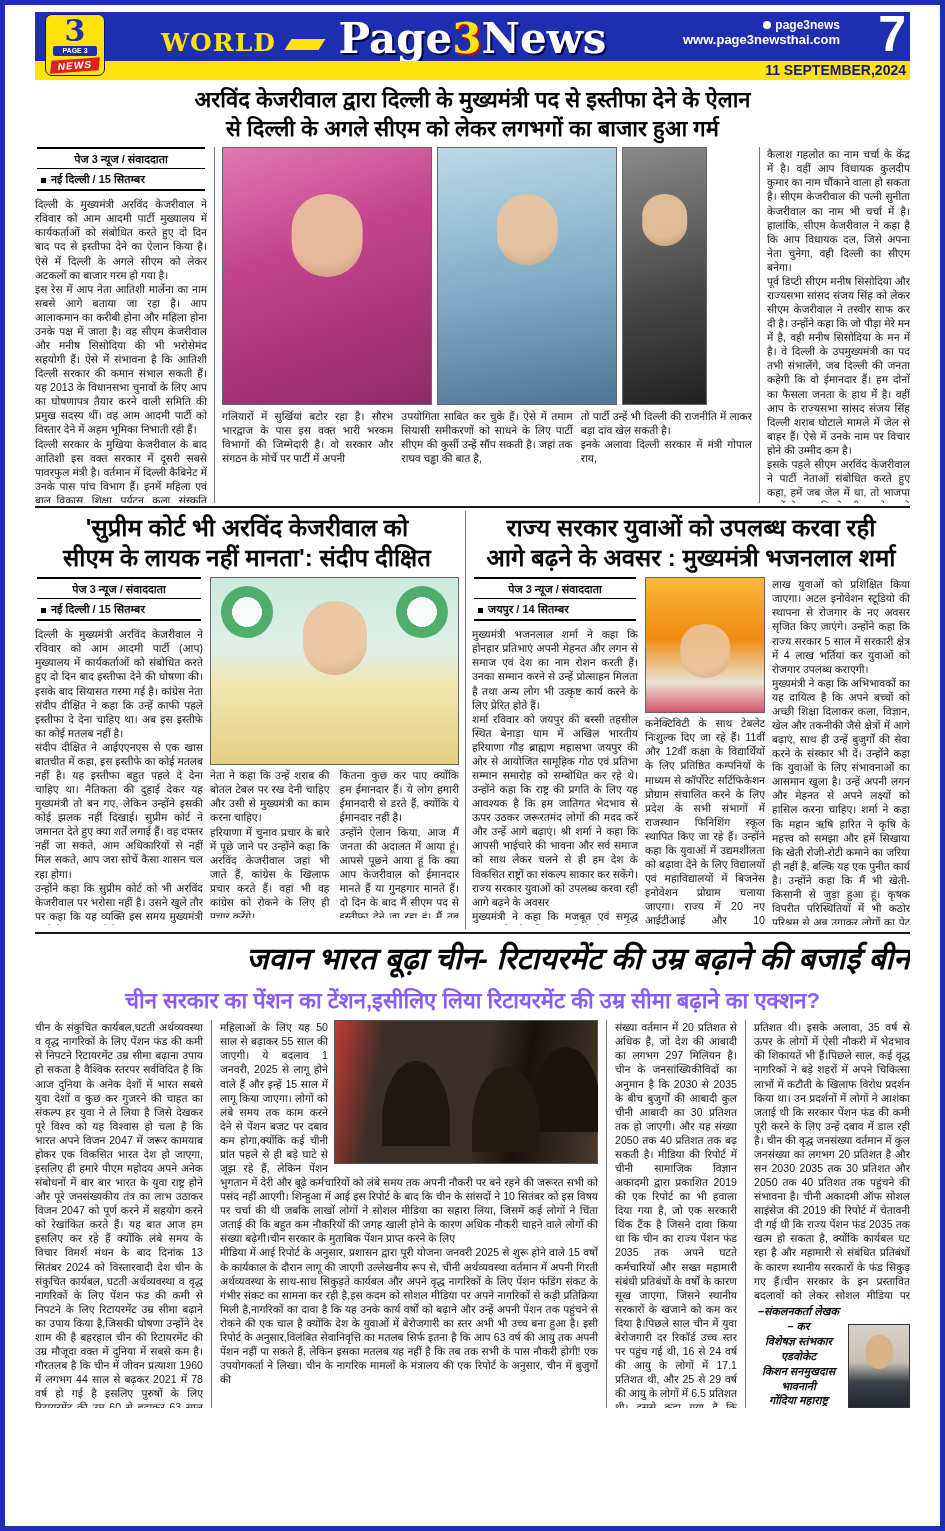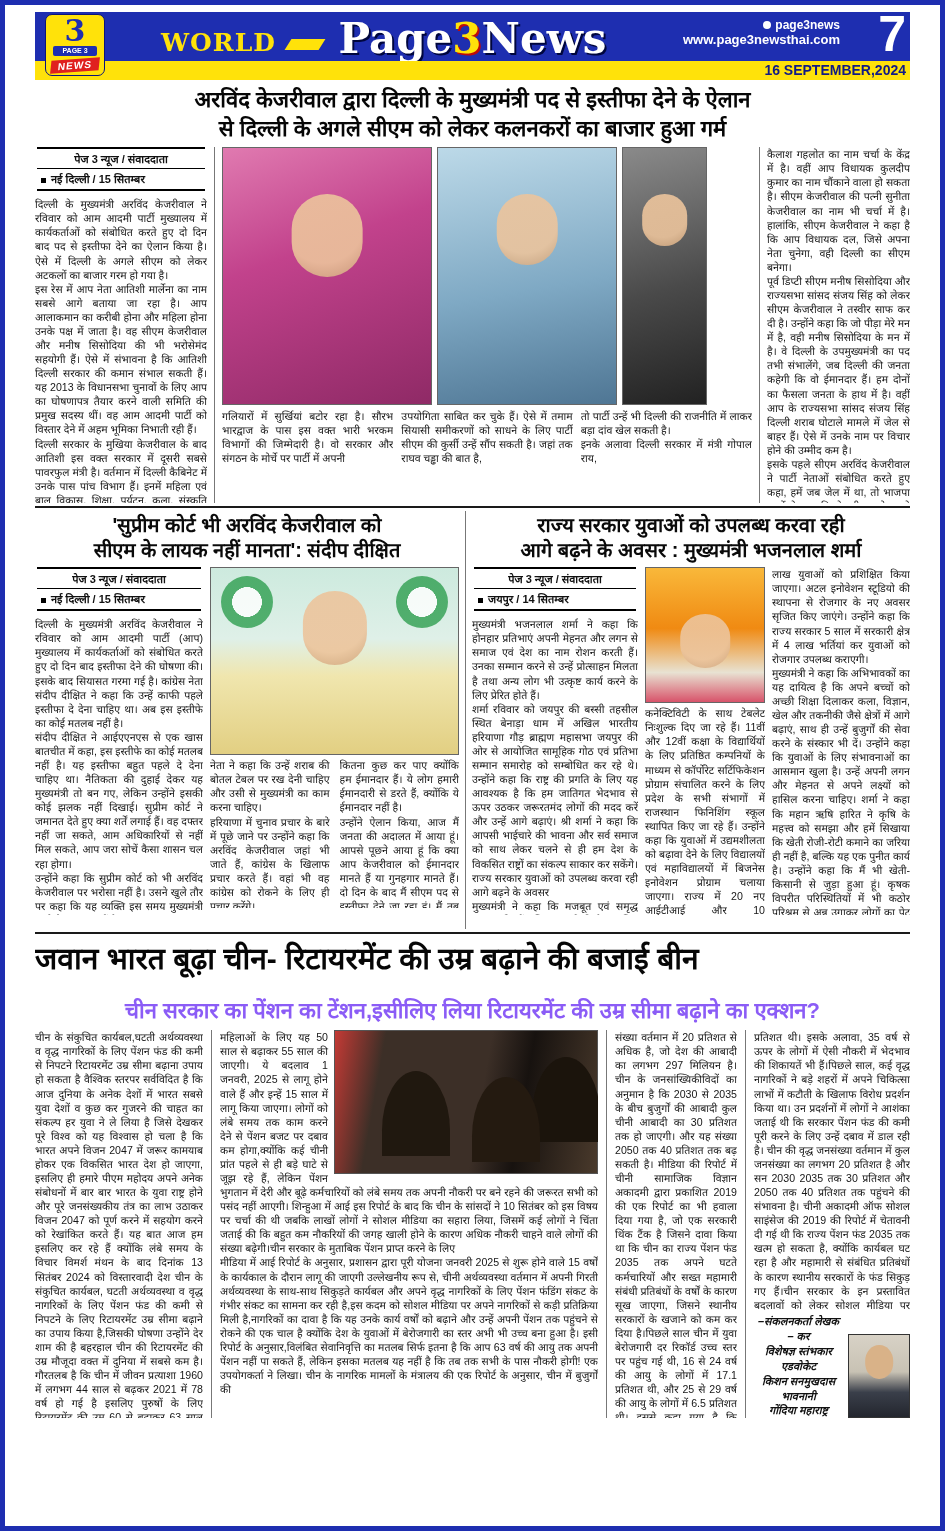--- a/index.html
+++ b/index.html
@@ -25,21 +25,21 @@
   .masthead .m3 { color:#ffe20a; text-shadow:2px 2px 0 #c00a0a; }
   .head-right { position:absolute; right:70px; top:6px; text-align:right; color:#fff; }
   .social { font-size:12px; font-weight:bold; }
   .dot { display:inline-block; width:8px; height:8px; border-radius:50%; background:#fff; margin-right:4px; }
   .site { font-size:13px; font-weight:bold; }
   .pagenum { position:absolute; right:4px; top:-4px; font-size:50px; font-weight:bold; color:#fff; line-height:52px; }
   .datestrip { position:absolute; left:0; right:0; bottom:0; height:19px; background:#ffe20a;
                text-align:right; font-size:14px; font-weight:bold; color:#101a86; line-height:19px; padding-right:4px; }
   
   .main-headline { text-align:center; font-weight:900; font-size:22px; line-height:1.3; color:#060606; margin:6px 0 4px; }
-  .sub-article-headline { text-align:center; font-weight:900; font-size:20px; line-height:1.25; color:#0a0a0a; margin:2px 0 4px; }
+  .sub-article-headline { text-align:center; font-weight:900; font-size:24px; line-height:1.25; color:#0a0a0a; margin:2px 0 4px; }
   .hr-rule { border:none; border-top:2px solid #1a1a1a; margin:3px 0; }
   
   .bodytext { font-size:10.6px; line-height:1.33; text-align:justify; white-space:pre-line; color:#161616; }
   .byline { border-top:2px solid #000; border-bottom:2px solid #000; margin:0 2px 6px; padding:2px 0 3px; }
   .byline .l1 { display:block; text-align:center; font-size:11px; font-weight:bold; border-bottom:1px solid #000; padding-bottom:2px; }
   .byline .l2 { display:block; font-size:11px; font-weight:bold; padding:2px 0 0 4px; }
   .byline .sq { display:inline-block; width:5px; height:5px; background:#000; margin-right:5px; vertical-align:middle; }
   .vsep { width:1px; background:#777; align-self:stretch; }
   
   .a1 { display:flex; gap:7px; height:356px; }
@@ -72,21 +72,21 @@
   .a2-cols { display:flex; gap:10px; height:150px; }
   .a2-cols .uc { flex:1; overflow:hidden; }
   .a3-body { display:flex; gap:7px; height:348px; }
   .a3 .colL { width:166px; overflow:hidden; }
   .a3 .colM { width:120px; overflow:hidden; }
   .a3 .colR { flex:1; overflow:hidden; }
   .ph-cm { height:136px; border:1px solid #666; margin-bottom:3px; position:relative;
     background:linear-gradient(180deg,#f9b83a 0%,#f08a12 45%,#e8e2d2 78%,#d8536a 100%); }
   .ph-cm .face { top:34%; width:42%; padding-top:46%; }
   
-  .a4-headline { text-align:left; font-weight:900; font-size:30px; color:#060606; white-space:nowrap; overflow:hidden; margin:3px 0 16px; }
+  .a4-headline { text-align:right; font-weight:900; font-size:30px; color:#060606; white-space:nowrap; overflow:hidden; margin:3px 0 6px;font-style:italic; }
   .a4-subhead { text-align:center; font-weight:900; font-size:22px; color:#8b5cf6; white-space:nowrap; overflow:hidden; margin:0 0 6px; }
   .a4-body { display:flex; gap:8px; height:388px; }
   .a4 .c1 { width:168px; overflow:hidden; }
   .a4 .wrap { width:378px; overflow:hidden; }
   .a4 .c4 { width:122px; overflow:hidden; }
   .a4 .c5 { flex:1; overflow:hidden; display:flex; flex-direction:column; }
   .a4 .c5 .c5text { flex:1; overflow:hidden; }
   .ph-china { float:right; width:264px; height:144px; margin:0 0 4px 6px; border:1px solid #555;
     background:linear-gradient(100deg,#c43a35 0%,#3c2f27 18% 55%,#17120f 70%,#4a3a2c 100%); position:relative; }
   .ph-china::before { content:""; position:absolute; left:18%; top:28%; width:26%; height:60%;
@@ -109,26 +109,26 @@
       <div class="logo-page">PAGE 3</div>
       <div class="logo-news">NEWS</div>
     </div>
     <div class="world">WORLD</div>
     <div class="masthead"><span>Page</span><span class="m3">3</span><span>News</span></div>
     <div class="head-right">
       <div class="social"><span class="dot"></span><span>page3news</span></div>
       <div class="site">www.page3newsthai.com</div>
     </div>
     <div class="pagenum">7</div>
-    <div class="datestrip"><span>16 SEPTEMBER,2024</span></div>
+    <div class="datestrip"><span>11 SEPTEMBER,2024</span></div>
   </div>
 
   <div class="main-headline">
     <div>अरविंद केजरीवाल द्वारा दिल्ली के मुख्यमंत्री पद से इस्तीफा देने के ऐलान</div>
-    <div>से दिल्ली के अगले सीएम को लेकर कलनकरों का बाजार हुआ गर्म</div>
+    <div>से दिल्ली के अगले सीएम को लेकर लगभगों का बाजार हुआ गर्म</div>
   </div>
 
   <div class="a1">
     <div class="colL">
       <div class="byline">
         <span class="l1">पेज 3 न्यूज / संवाददाता</span>
         <span class="l2"><span class="sq"></span><span>नई दिल्ली /  15  सितम्बर</span></span>
       </div>
       <div class="bodytext">दिल्ली के मुख्यमंत्री अरविंद केजरीवाल ने रविवार को आम आदमी पार्टी मुख्यालय में कार्यकर्ताओं को संबोधित करते हुए दो दिन बाद पद से इस्तीफा देने का ऐलान किया है। ऐसे में दिल्ली के अगले सीएम को लेकर अटकलों का बाजार गरम हो गया है।
 इस रेस में आप नेता आतिशी मार्लेना का नाम सबसे आगे बताया जा रहा है। आप आलाकमान का करीबी होना और महिला होना उनके पक्ष में जाता है। वह सीएम केजरीवाल और मनीष सिसोदिया की भी भरोसेमंद सहयोगी हैं। ऐसे में संभावना है कि आतिशी दिल्ली सरकार की कमान संभाल सकती हैं। यह 2013 के विधानसभा चुनावों के लिए आप का घोषणापत्र तैयार करने वाली समिति की प्रमुख सदस्य थीं। वह आम आदमी पार्टी को विस्तार देने में अहम भूमिका निभाती रही हैं।

